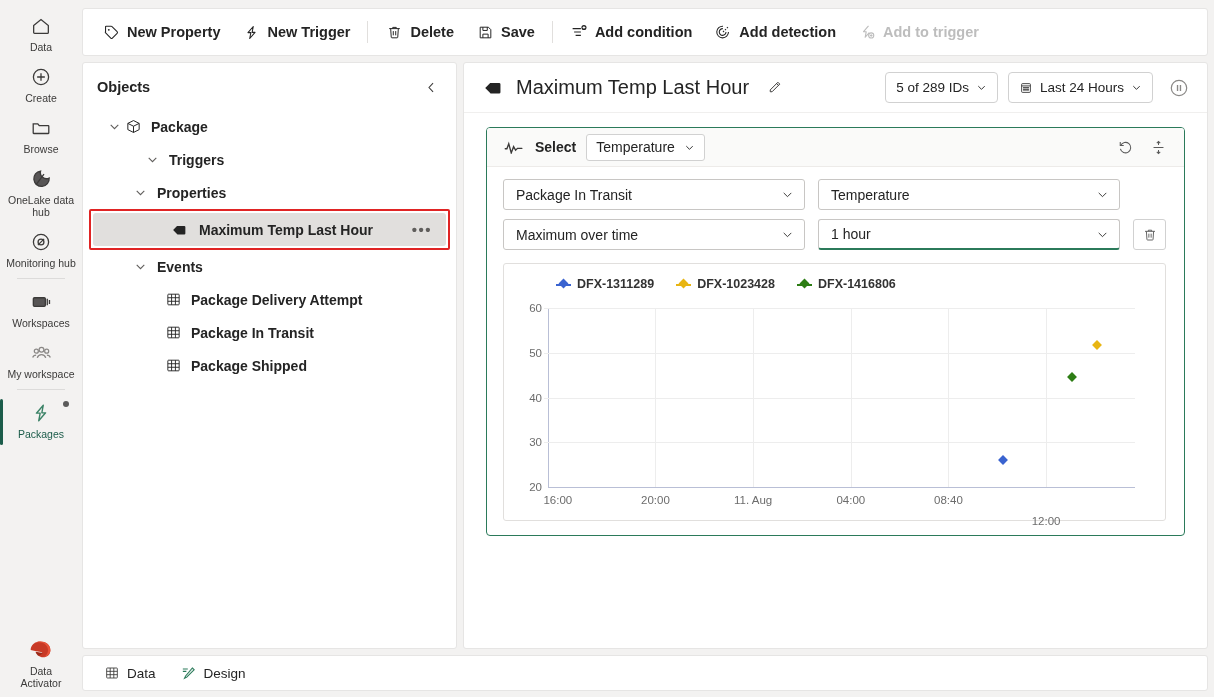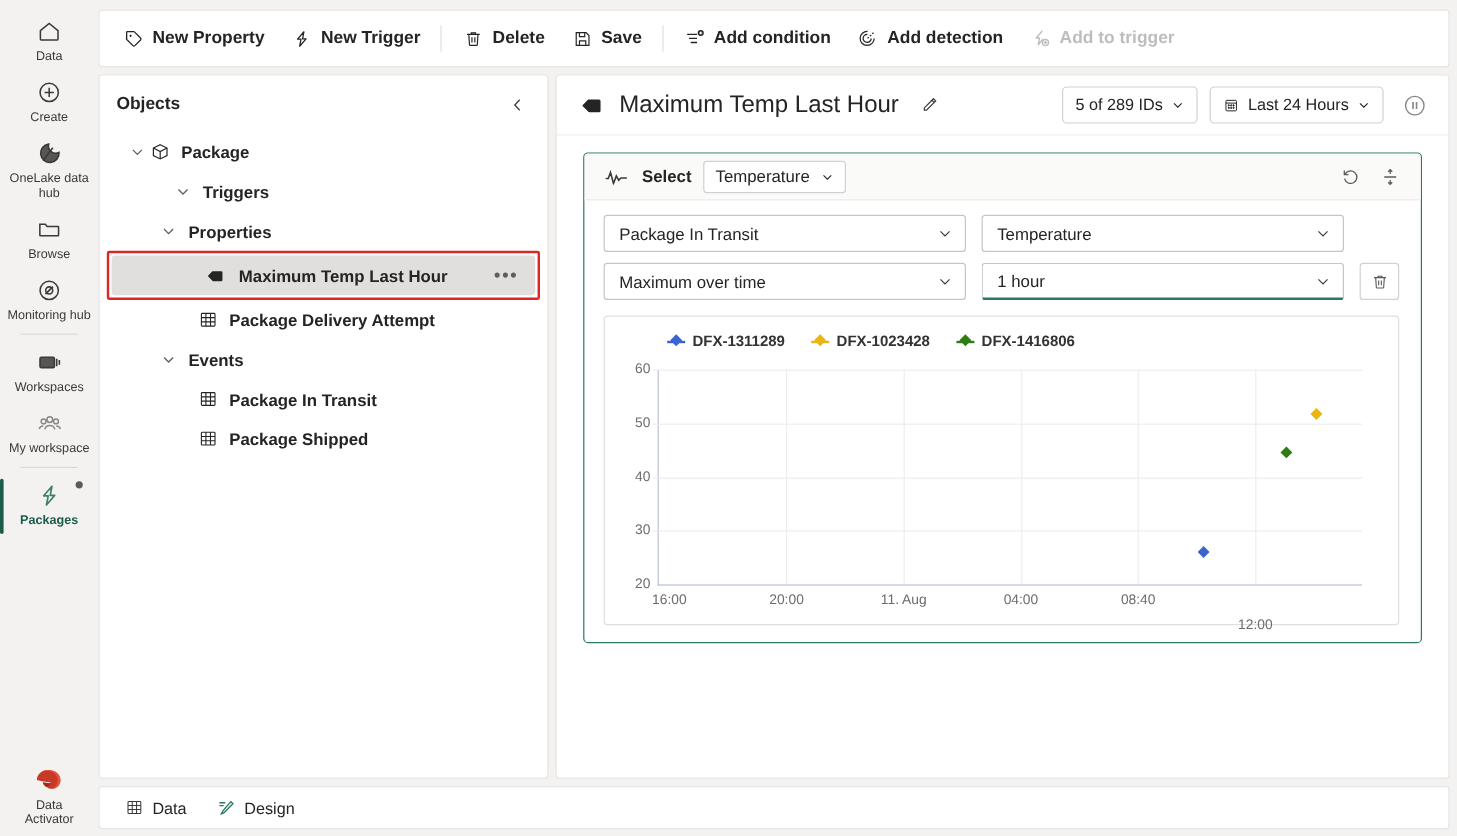--- a/index.html
+++ b/index.html
@@ -46,21 +46,21 @@
     color: #3b3a39;
     margin-bottom: 2px;
   }
   .rail-label {
     font-size: 10.5px;
     line-height: 12px;
     color: #3b3a39;
     text-align: center;
     max-width: 70px;
   }
-  .rail-item.active .rail-label { font-weight: bold; color: #1b5c4a; }
+  .rail-item.active .rail-label { font-weight: normal; color: #1b5c4a; }
   .rail-item.active .rail-icon { color: #3a8266; }
   .rail-item.active::before {
     content: "";
     position: absolute;
     left: -4px; top: 4px;
     width: 3px; height: 46px;
     background: #1b5c4a;
     border-radius: 2px;
   }
   .rail-dot {
@@ -412,36 +412,36 @@
         <svg width="22" height="22" viewBox="0 0 24 24" fill="none" stroke="currentColor" stroke-width="1.4">
             <circle cx="12" cy="12" r="8.3"></circle>
             <path d="M12 7.8v8.4M7.8 12h8.4"></path>
           </svg>
       </span>
       <span class="rail-label">Create</span>
     </div>
 
     <div class="rail-item">
       <span class="rail-icon">
+        <svg width="22" height="22" viewBox="0 0 24 24" fill="none" stroke="currentColor" stroke-width="1.4">
+            <path d="M3.5 7.5h5l1.6 2H20a.5.5 0 0 1 .5.5v7.5a.5.5 0 0 1-.5.5H4a.5.5 0 0 1-.5-.5z"></path>
+          </svg>
+      </span>
+      <span class="rail-label">Browse</span>
+    </div>
+
+    <div class="rail-item">
+      <span class="rail-icon">
         <svg width="23" height="23" viewBox="0 0 24 24" fill="none" stroke="currentColor" stroke-width="1.4">
             <path d="M20 10.5A8 8 0 1 1 11 3.2a6.4 6.4 0 0 0 9 7.3z" fill="currentColor" fill-opacity="0.85" stroke="none"></path>
             <path d="M20 10.5A8 8 0 1 1 11 3.2a6.4 6.4 0 0 0 9 7.3z"></path>
             <path d="M6.2 17.6 14.6 6.4"></path>
           </svg>
       </span>
       <span class="rail-label">OneLake data hub</span>
-    </div>
-
-    <div class="rail-item">
-      <span class="rail-icon">
-        <svg width="22" height="22" viewBox="0 0 24 24" fill="none" stroke="currentColor" stroke-width="1.4">
-            <path d="M3.5 7.5h5l1.6 2H20a.5.5 0 0 1 .5.5v7.5a.5.5 0 0 1-.5.5H4a.5.5 0 0 1-.5-.5z"></path>
-          </svg>
-      </span>
-      <span class="rail-label">Browse</span>
     </div>
 
     <div class="rail-item">
       <span class="rail-icon">
         <svg width="22" height="22" viewBox="0 0 24 24" fill="none" stroke="currentColor" stroke-width="1.4">
             <circle cx="12" cy="12" r="8.3"></circle>
             <path d="M8.6 15.4 15.4 8.6"></path>
             <circle cx="12" cy="12" r="3.2"></circle>
           </svg>
       </span>
@@ -631,37 +631,37 @@
               <span class="tree-ico">
                 <svg width="16" height="16" viewBox="0 0 24 24" fill="currentColor">
                     <path d="M3.6 11.4V4.2c0-.33.27-.6.6-.6h7.2c.42 0 .83.17 1.13.47l7.2 7.2a1.6 1.6 0 0 1 0 2.26l-6.7 6.7a1.6 1.6 0 0 1-2.26 0l-6.7-6.7a1.6 1.6 0 0 1-.47-1.13z" transform="rotate(-45 12 12)"></path>
                   </svg>
               </span>
               <span class="tree-label">Maximum Temp Last Hour</span>
               <span class="ellipsis-btn">•••</span>
             </div>
           </div>
 
+          <div class="tree-row" style="padding-left:48px;">
+            <span class="chev">
+              <svg width="13" height="13" viewBox="0 0 24 24" fill="none" stroke="currentColor" stroke-width="2">
+                  <path d="M5 9l7 7 7-7"></path>
+                </svg>
+            </span>
+            <span class="tree-label" style="margin-left:8px;">Events</span>
+          </div>
+
           <div class="tree-row" style="padding-left:80px;">
             <span class="tree-ico">
               <svg width="17" height="17" viewBox="0 0 24 24" fill="none" stroke="currentColor" stroke-width="1.3">
                   <rect x="4" y="4.5" width="16" height="15" rx="1"></rect>
                   <path d="M4 9.5h16M4 14.5h16M9.3 4.5v15M14.7 4.5v15"></path>
                 </svg>
             </span>
             <span class="tree-label">Package Delivery Attempt</span>
-          </div>
-
-          <div class="tree-row" style="padding-left:48px;">
-            <span class="chev">
-              <svg width="13" height="13" viewBox="0 0 24 24" fill="none" stroke="currentColor" stroke-width="2">
-                  <path d="M5 9l7 7 7-7"></path>
-                </svg>
-            </span>
-            <span class="tree-label" style="margin-left:8px;">Events</span>
           </div>
 
           <div class="tree-row" style="padding-left:80px;">
             <span class="tree-ico">
               <svg width="17" height="17" viewBox="0 0 24 24" fill="none" stroke="currentColor" stroke-width="1.3">
                   <rect x="4" y="4.5" width="16" height="15" rx="1"></rect>
                   <path d="M4 9.5h16M4 14.5h16M9.3 4.5v15M14.7 4.5v15"></path>
                 </svg>
             </span>
             <span class="tree-label">Package In Transit</span>

